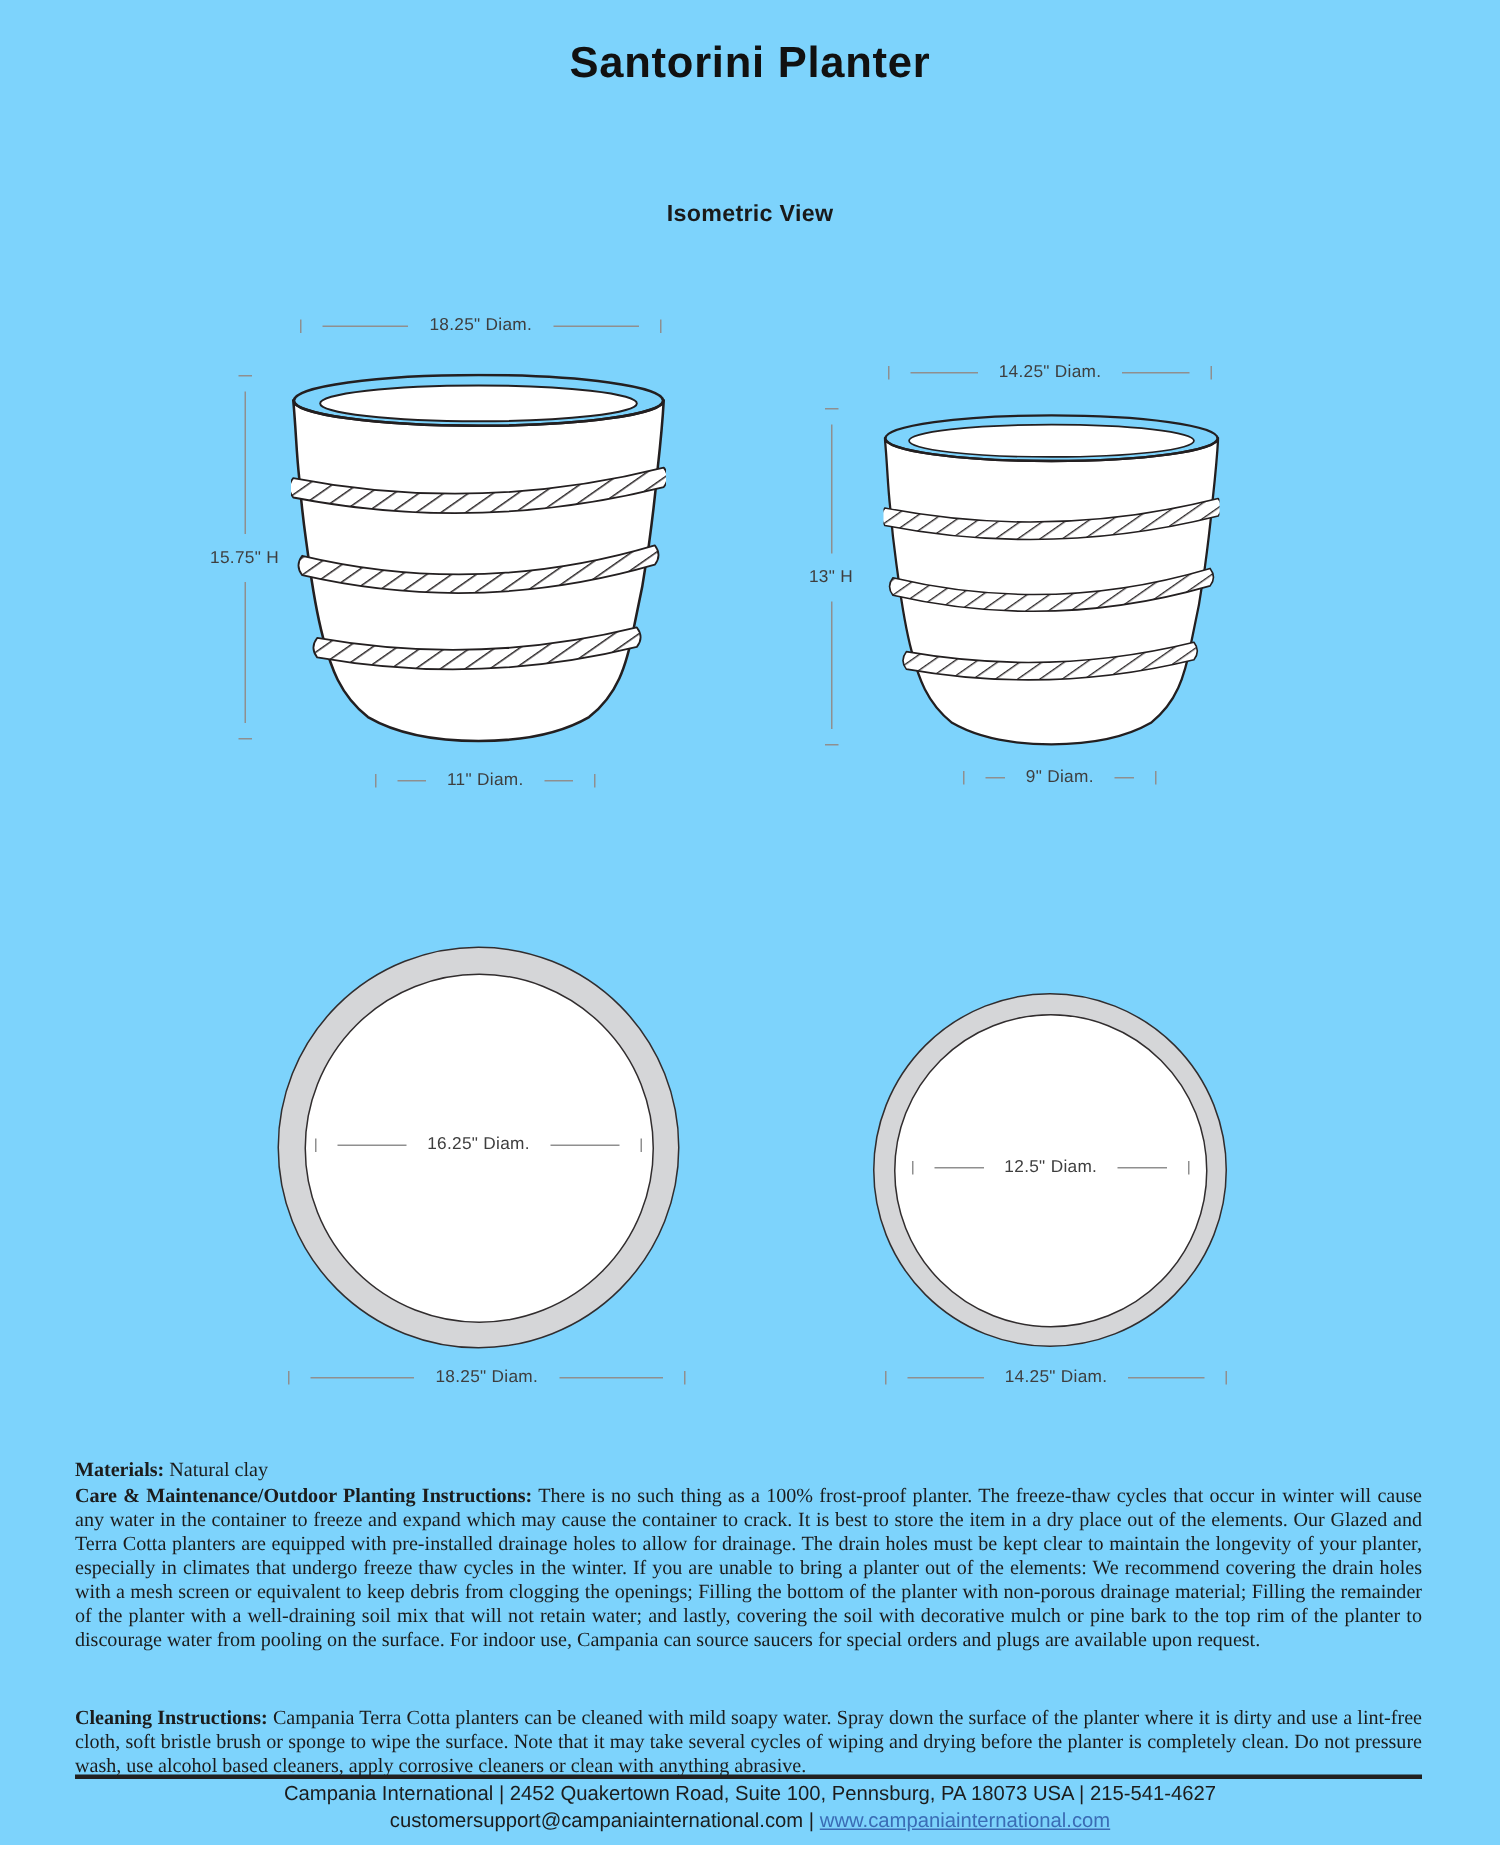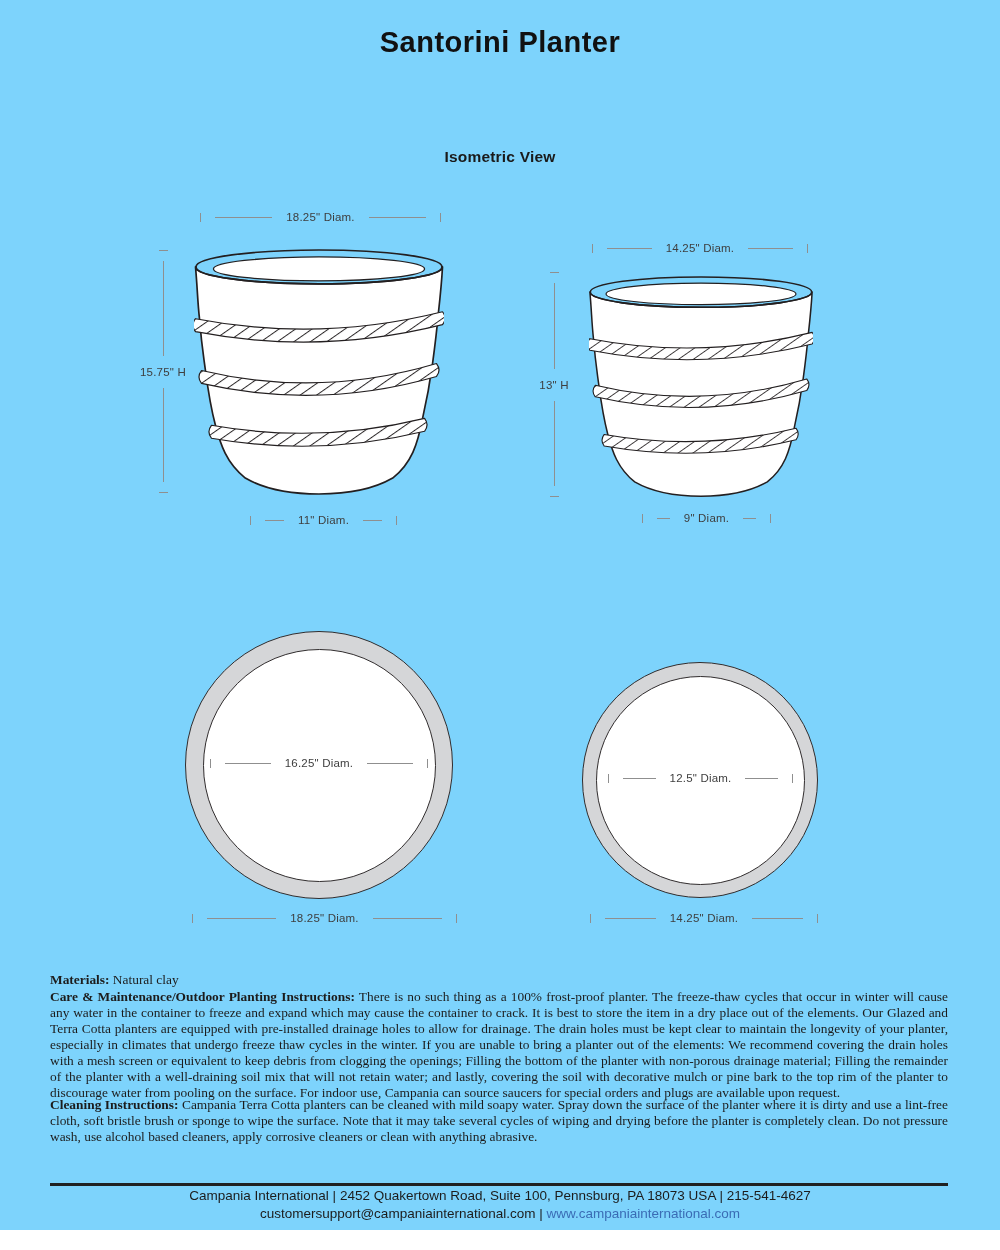--- a/index.html
+++ b/index.html
@@ -2,21 +2,21 @@
 <html><head>
 <meta charset="utf-8">
 <style>
   html,body{margin:0;padding:0;background:#fff;}
   #page{
     position:relative;width:1000px;height:1230px;background:#7dd3fc;
     font-family:"Liberation Sans", sans-serif;color:#1c1c1c;overflow:hidden;
   }
   .center{position:absolute;left:0;width:1000px;text-align:center;}
   .title{top:26px;font-size:29px;font-weight:700;letter-spacing:.5px;color:#111;}
-  .section-head{font-size:15.5px;font-weight:700;color:#1a1a1a;letter-spacing:.2px;margin-top:14px;}
+  .section-head{font-size:15.5px;font-weight:700;color:#1a1a1a;letter-spacing:.2px;}
   .iso-head{top:134px;}
   .top-head{top:583px;}
 
   
   .dimh{position:absolute;display:flex;align-items:center;gap:14px;}
   .dimh .seg{flex:1;height:1px;background:#8f8f8f;}
   .dimh .tick{flex:0 0 1px;width:1px;height:9px;background:#8f8f8f;}
   .dimv{position:absolute;display:flex;flex-direction:column;align-items:center;gap:10px;}
   .dimv .seg{flex:1;width:1px;background:#8f8f8f;}
   .dimv .tick{flex:0 0 1px;height:1px;width:9px;background:#8f8f8f;}
@@ -28,25 +28,25 @@
   .ring-l{left:185px;top:631px;width:268px;height:268px;}
   .ring-l .hole{inset:16.5px;}
   .ring-r{left:582px;top:662px;width:236px;height:236px;}
   .ring-r .hole{inset:12.5px;}
 
   
   .textblock{position:absolute;left:50px;width:898px;font-size:13.4px;line-height:15.9px;text-align:justify;color:#1c1c1c;font-family:Liberation Serif, serif;}
   .b{font-weight:700;}
   .materials{top:959px;text-align:left;}
   .care{top:976px;}
-  .cleaning{top:1084px;}
+  .cleaning{top:1124px;}
   .divider{position:absolute;left:50px;top:1183px;width:898px;height:3px;background:#212121;}
   .footer1{top:1188px;font-size:13.5px;}
   .footer2{top:1206px;font-size:13.5px;}
-  .weblink{color:#3a6cb5;cursor:pointer;}
+  .weblink{color:#3a6cb5;text-decoration:underline;cursor:pointer;}
 
   .potsvg{position:absolute;}
 </style>
 </head>
 <body>
 
 <div id="page">
 
   <svg width="0" height="0" style="position:absolute">
     <defs>

